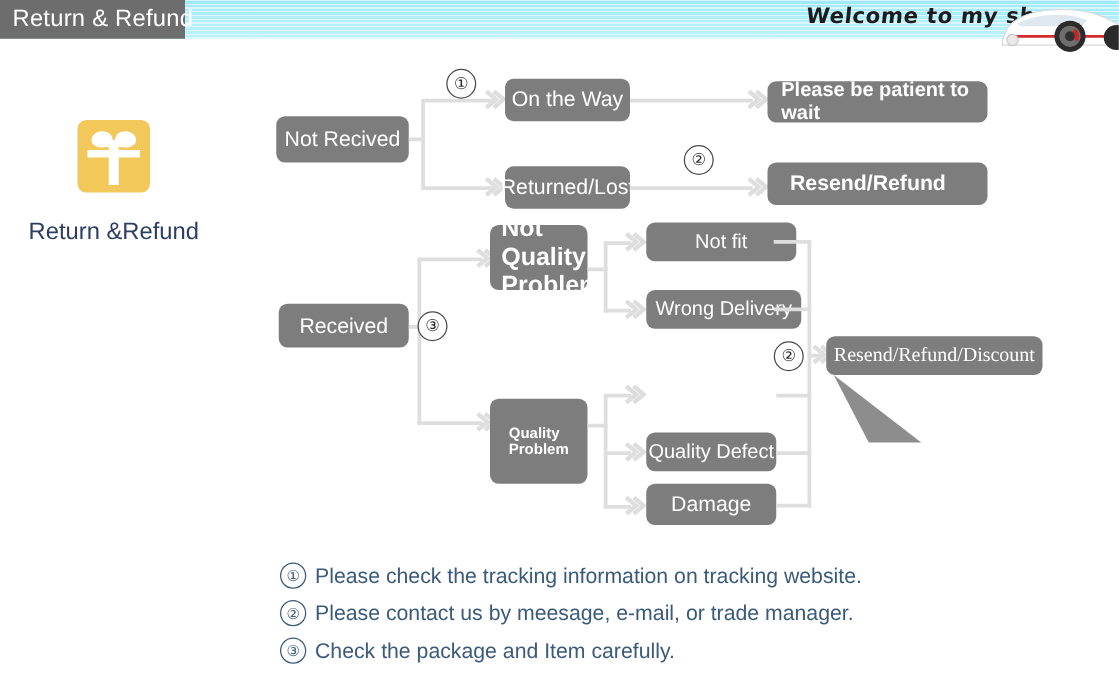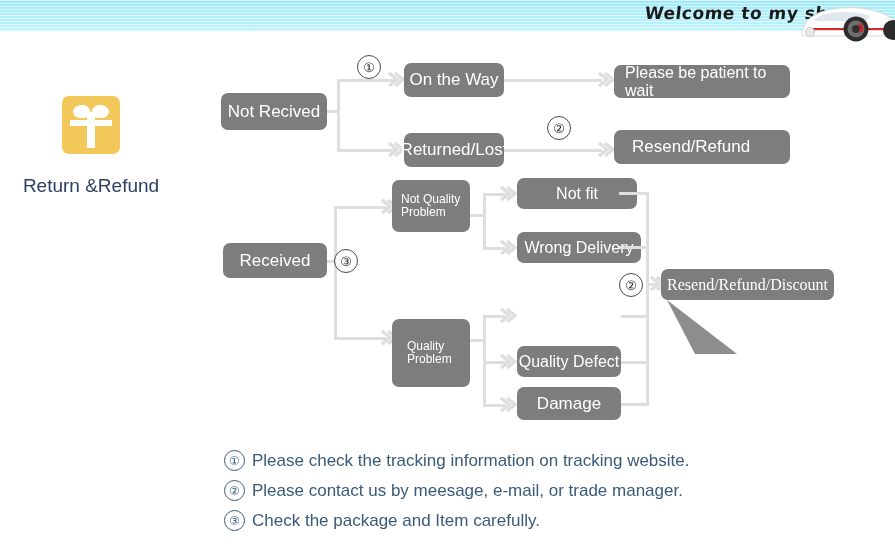--- a/index.html
+++ b/index.html
@@ -68,21 +68,21 @@
   .node{
     position:absolute;
     background:#7d7d7d;
     color:#ffffff;
     border-radius:7px;
     display:flex;align-items:center;
     box-sizing:border-box;
     line-height:1.12;
   }
   .node.c{justify-content:center;text-align:center;}
-  .node.l{justify-content:flex-start;}
+  .node.l{justify-content:flex-start;font-weight:bold;}
 
   
   .line{position:absolute;background:#dedede;}
   .hl{height:3px;}
   .vl{width:3px;}
 
   
   .arrow{position:absolute;width:0;height:0;color:#dedede;}
   .arrow svg{display:block;}
 
@@ -124,20 +124,21 @@
 </style>
 </head>
 <body>
 
 <div id="root">
 
   <div class="banner">
     <div class="banner-stripes"></div>
   </div>
 
+  <div class="title-tab">Return &amp; Refund</div>
 
   <div class="shop-text">Welcome to my shop</div>
 
   <div class="car">
     <svg width="95" height="40" viewBox="0 0 95 40">
       <path d="M2 30 L6 20 Q16 8 40 6 Q66 4 84 12 L95 18 L95 34 L2 34 Z" fill="#ffffff" stroke="#d9d9d9" stroke-width="1"></path>
       <path d="M14 17 Q24 11 40 10 Q56 9 70 14 L66 19 L16 19 Z" fill="#dfe8ef"></path>
       <rect x="8" y="26" width="86" height="2.2" fill="#d32b2b"></rect>
       <circle cx="56" cy="27" r="12.5" fill="#2b2b2b"></circle>
       <circle cx="56" cy="27" r="8.5" fill="#6e6e6e"></circle>
@@ -216,21 +217,21 @@
   </div>
   <div class="arrow" style="left:380px;top:329px;">
     <svg width="18" height="17">
         <path d="M2 2 L10 8.5 L2 15" fill="none" stroke="#dedede" stroke-width="3.4"></path>
         <path d="M8 2 L16 8.5 L8 15" fill="none" stroke="#dedede" stroke-width="3.4"></path>
       </svg>
   </div>
 
   <div class="circnum" style="left:334px;top:249px;">③</div>
 
-  <div class="node l" style="left:392px;top:180px;width:78px;height:52px;font-size:12px;padding-left:9px;">Not Quality Problem</div>
+  <div class="node l" style="left:392px;top:180px;width:78px;height:52px;font-size:20px;padding-left:9px;">Not Quality Problem</div>
 
   <div class="node l" style="left:392px;top:319px;width:78px;height:68px;font-size:12px;padding-left:15px;">Quality Problem</div>
 
   <div class="line hl" style="left:470px;top:214px;width:16px;"></div>
   <div class="line vl" style="left:483px;top:194px;height:56px;"></div>
   <div class="line hl" style="left:483px;top:193px;width:22px;"></div>
   <div class="line hl" style="left:483px;top:247px;width:22px;"></div>
   <div class="arrow" style="left:499px;top:185px;">
     <svg width="18" height="17">
         <path d="M2 2 L10 8.5 L2 15" fill="none" stroke="#dedede" stroke-width="3.4"></path>

